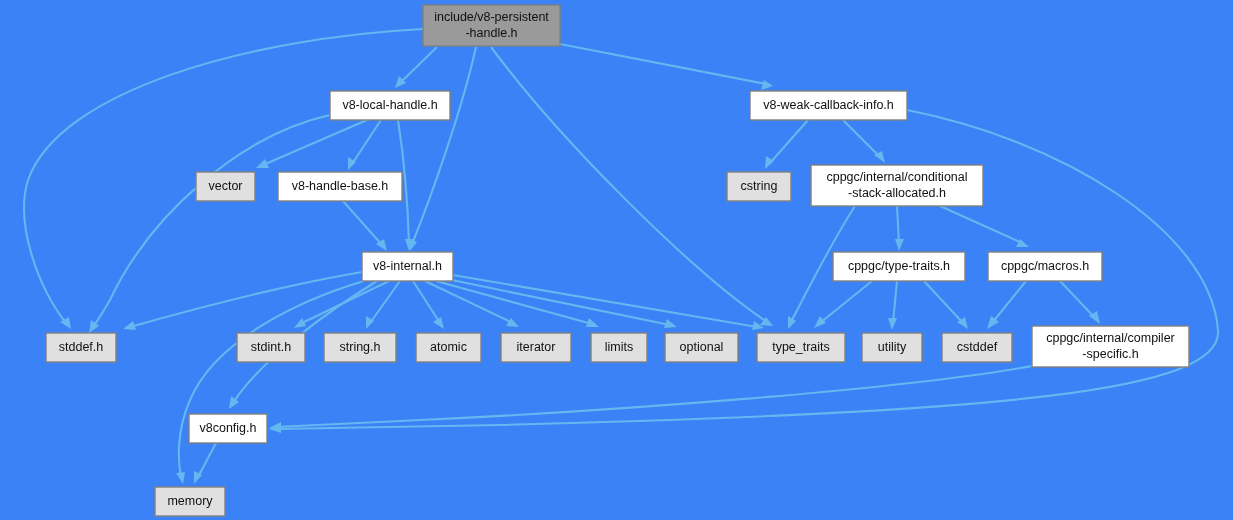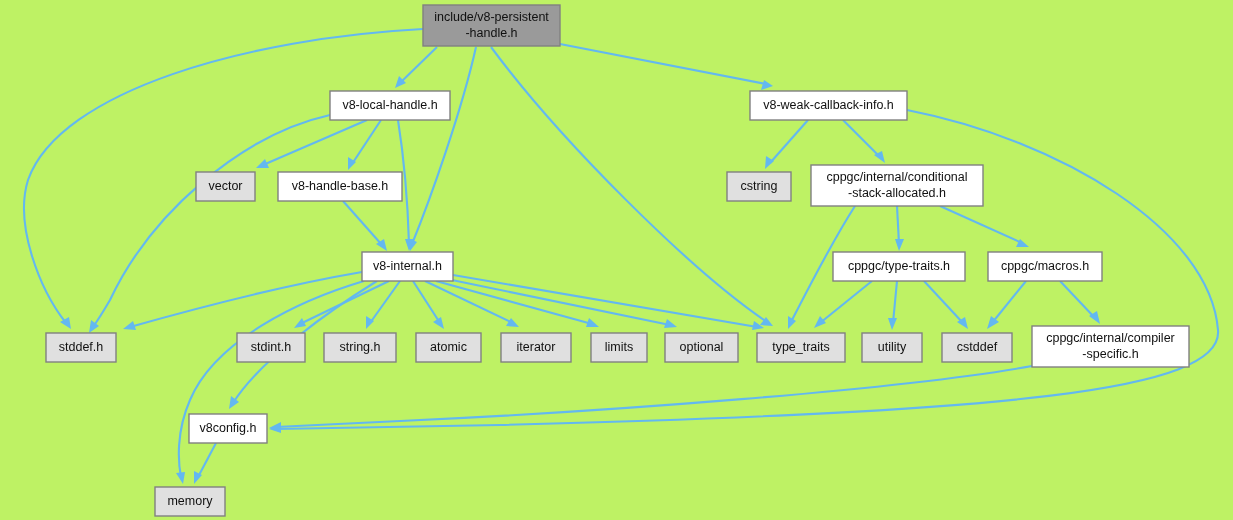--- a/index.html
+++ b/index.html
@@ -4,21 +4,21 @@
 <style>
   html, body {
     margin: 0;
     padding: 0;
     background: #000000;
   }
   #graph-root {
     position: relative;
     width: 1233px;
     height: 520px;
-    background: #bef264;
+    background: #3b82f6;
     font-family: "Liberation Sans", sans-serif;
     overflow: hidden;
     text-align: center;
   }
   svg#graph-svg {
     position: absolute;
     top: 0;
     left: 0;
     width: 1233px;
     height: 520px;

